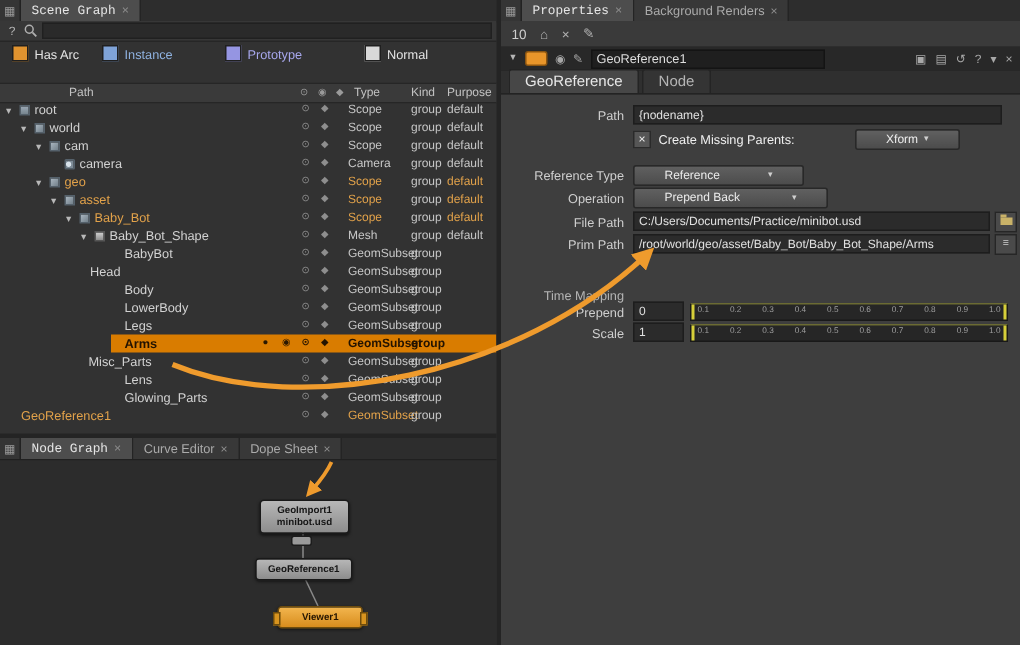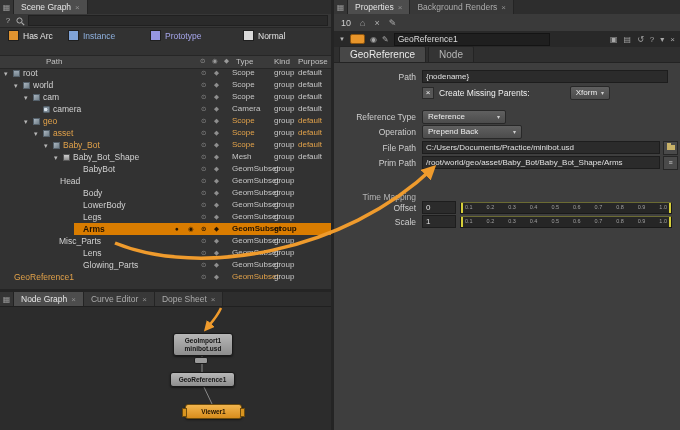--- a/index.html
+++ b/index.html
@@ -5,21 +5,21 @@
   html,body{margin:0;padding:0;background:#222;}
   #app{position:relative;width:680px;height:430px;background:#333;overflow:hidden;
        font-family:"Liberation Sans","DejaVu Sans",sans-serif;color:#ddd;}
   
   .tabbar{position:absolute;left:0;top:0;right:0;height:14px;background:#2d2d2d;
           border-bottom:1px solid #202020;display:flex;align-items:stretch;}
   .pane-icon{width:13px;font-size:8px;color:#9a9a9a;display:flex;align-items:center;
              justify-content:center;background:#353535;border-right:1px solid #222;}
   .tab{display:flex;align-items:center;gap:4px;padding:0 7px;font-size:8.5px;color:#ababab;
        background:#383838;border-right:1px solid #242424;white-space:nowrap;}
-  .tab.on{background:#4d4d4d;color:#e6e6e6;}
+  .tab.on{background:#4d4d4d;color:#e6e6e6;font-family:Liberation Mono, monospace;}
   .tx{color:#8f8f8f;font-size:8px;}
   
   #scene-panel{position:absolute;left:0;top:0;width:331px;height:289px;background:#323232;}
   #sg-search{position:absolute;top:14px;left:0;right:0;height:13px;background:#373737;
              border-bottom:1px solid #262626;display:flex;align-items:center;padding:0 3px;gap:3px;}
   .qmark{font-size:8px;color:#b5b5b5;width:10px;text-align:center;}
   .searchinput{flex:1;background:#2a2a2a;border:1px solid #202020;height:9px;font-size:8px;
                color:#ddd;padding:0 2px;outline:none;}
   #sg-legend{position:absolute;top:27px;left:0;right:0;height:16px;}
   .legend-item{position:absolute;top:3px;display:flex;align-items:center;gap:4px;font-size:8.5px;}
@@ -87,21 +87,21 @@
   .ptab{padding:2px 10px;font-size:10px;color:#b5b5b5;background:#343434;border:1px solid #242424;
         border-bottom:none;margin-right:2px;border-radius:2px 2px 0 0;}
   .ptab.on{background:#474747;color:#e8e8e8;}
   #rp-form{position:absolute;top:62px;left:0;right:0;bottom:0;}
   .frow{position:absolute;left:0;right:0;height:13px;display:flex;align-items:center;}
   .flabel{width:82px;text-align:right;padding-right:6px;font-size:8.5px;color:#cfcfcf;flex:none;}
   .flabel.dim{color:#b5b5b5;}
   .tfield{background:#2b2b2b;border:1px solid #1d1d1d;height:11px;font-size:8px;color:#e0e0e0;
           padding:0 3px;font-family:inherit;outline:none;}
   .dd{background:linear-gradient(#606060,#4c4c4c);border:1px solid #282828;border-radius:2px;
-      height:12px;display:inline-flex;align-items:center;gap:4px;padding:0 5px;font-size:8px;color:#ececec;}
+      height:12px;display:inline-flex;align-items:center;gap:4px;padding:0 20px;font-size:8px;color:#ececec;}
   .da{font-size:6px;color:#cfcfcf;}
   .cb{width:10px;height:10px;background:#565656;border:1px solid #2a2a2a;color:#efefef;font-size:8px;
       line-height:9px;text-align:center;margin-right:5px;flex:none;}
   .cmplabel{font-size:8.5px;color:#f0f0f0;}
   .btn{background:linear-gradient(#646464,#4e4e4e);border:1px solid #262626;border-radius:2px;
        height:13px;padding:0 14px;font-size:8.5px;color:#ececec;display:inline-flex;align-items:center;}
   .iconbtn{width:13px;height:12px;background:#4a4a4a;border:1px solid #262626;margin-left:3px;
            display:flex;align-items:center;justify-content:center;flex:none;font-size:7px;color:#cfcfcf;}
   .folder{width:8px;height:5px;background:#c9b268;position:relative;}
   .folder::before{content:'';position:absolute;left:0;top:-2px;width:4px;height:2px;background:#c9b268;}
@@ -304,21 +304,21 @@
         <span class="flabel">Prim Path</span>
         <input class="tfield" style="width: 230px;" value="/root/world/geo/asset/Baby_Bot/Baby_Bot_Shape/Arms">
         <span class="iconbtn">
             <span>≡</span>
           </span>
       </div>
       <div class="frow" style="top:128px">
         <span class="flabel dim">Time Mapping</span>
       </div>
       <div class="frow" style="top:139px">
-        <span class="flabel">Offset</span>
+        <span class="flabel">Prepend</span>
         <input class="tfield" style="width: 26px;" value="0">
         <span class="strip" id="offset-strip">
             <span class="tm l"></span>
             <span class="tick">0.1</span>
             <span class="tick">0.2</span>
             <span class="tick">0.3</span>
             <span class="tick">0.4</span>
             <span class="tick">0.5</span>
             <span class="tick">0.6</span>
             <span class="tick">0.7</span>

